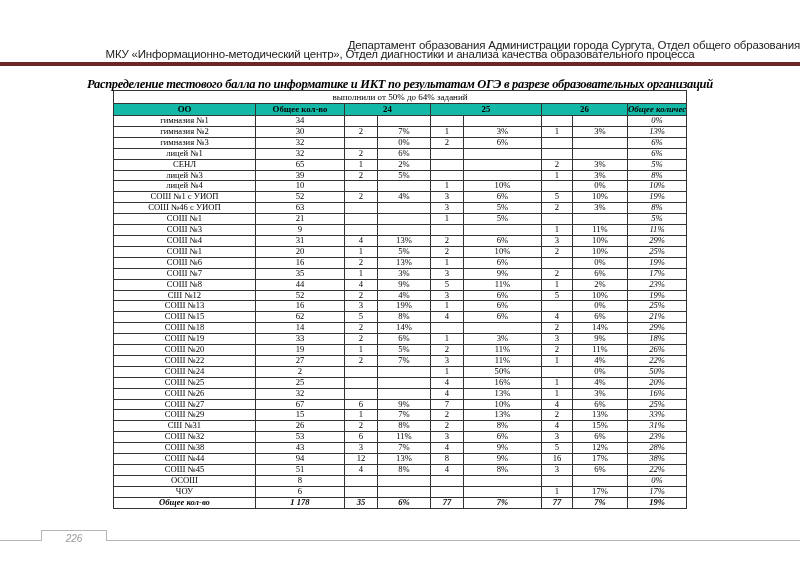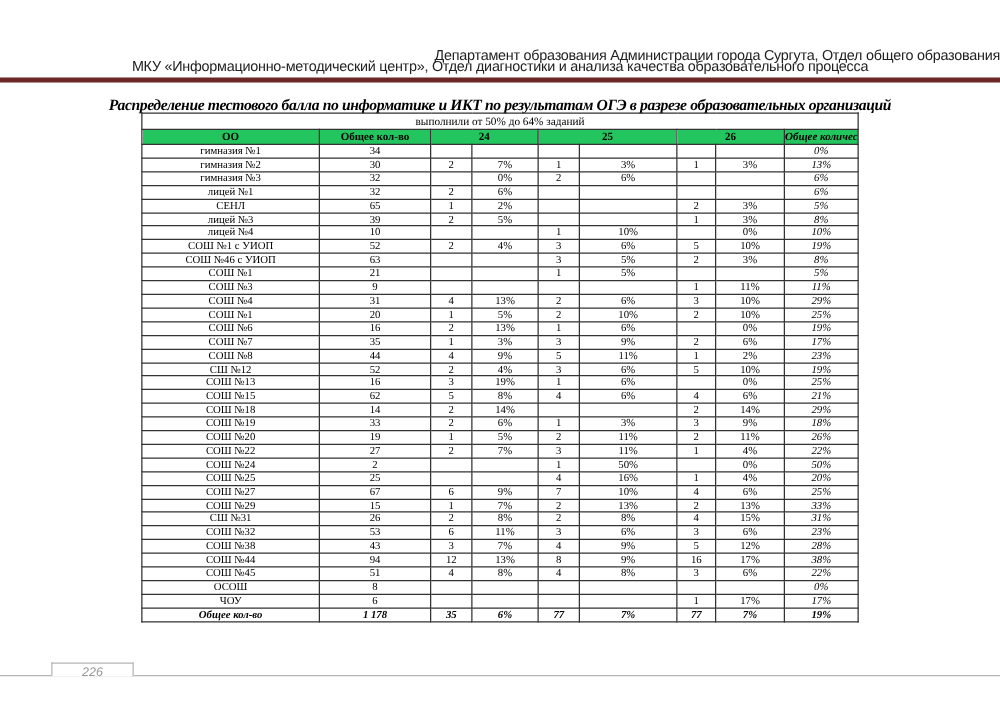--- a/index.html
+++ b/index.html
@@ -6,21 +6,21 @@
   body { width: 800px; height: 566px; position: relative; overflow: hidden; font-family: "Liberation Serif", serif; color: #000; }
   .hdr { position: absolute; left: 0; width: 800px; text-align: center; font-family: "Liberation Sans", sans-serif; font-size: 11.5px; color: #222; letter-spacing: -0.2px; }
   .hdr1 { top: 39px; text-align: right; }
   .hdr2 { top: 58px; }
   .rule { position: absolute; left: 0; top: 63px; width: 800px; height: 4px; background: #6b2626; }
   .rule { top: 62px; }
   .title { position: absolute; left: 0; width: 860px; top: 77px; text-align: center; font-style: italic; font-weight: bold; font-size: 12.5px; letter-spacing: -0.3px; }
   table.t { position: absolute; left: 113px; top: 90px; width: 573px; border-collapse: collapse; font-size: 8.6px; table-layout: fixed; }
   table.t td { border: 1px solid #333; padding: 0; height: 9.9px; line-height: 9.9px; text-align: center; white-space: nowrap; overflow: hidden; }
   table.t tr.sub td { height: 12px; line-height: 12px; font-size: 9px; }
-  table.t tr.head td { background: #22c55e; font-weight: bold; height: 11px; line-height: 11px; font-size: 8.8px; }
+  table.t tr.head td { background: #14b8a6; font-weight: bold; height: 11px; line-height: 11px; font-size: 8.8px; }
   table.t td.it { font-style: italic; }
   table.t tr.total td { font-weight: bold; font-style: italic; }
   .footer-line { position: absolute; top: 540px; left: 0; width: 800px; height: 1px; background: #b5b5b5; }
   .page-tab { position: absolute; top: 530px; left: 41px; width: 64px; height: 10px; border: 1px solid #b5b5b5; border-bottom: none; background: #fff; }
   .page-num { position: absolute; top: 533px; left: 41px; width: 66px; text-align: center; font-family: "Liberation Sans", sans-serif; font-size: 10px; color: #999; font-style: italic; }
 </style>
 </head>
 <body>
 
 <div class="hdr hdr1">Департамент образования Администрации города Сургута, Отдел общего образования</div>
@@ -322,20 +322,31 @@
         <td>25</td>
         <td></td>
         <td></td>
         <td>4</td>
         <td>16%</td>
         <td>1</td>
         <td>4%</td>
         <td class="it">20%</td>
       </tr>
       <tr>
+        <td>СОШ №26</td>
+        <td>32</td>
+        <td></td>
+        <td></td>
+        <td>4</td>
+        <td>13%</td>
+        <td>1</td>
+        <td>3%</td>
+        <td class="it">16%</td>
+      </tr>
+      <tr>
         <td>СОШ №27</td>
         <td>67</td>
         <td>6</td>
         <td>9%</td>
         <td>7</td>
         <td>10%</td>
         <td>4</td>
         <td>6%</td>
         <td class="it">25%</td>
       </tr>

